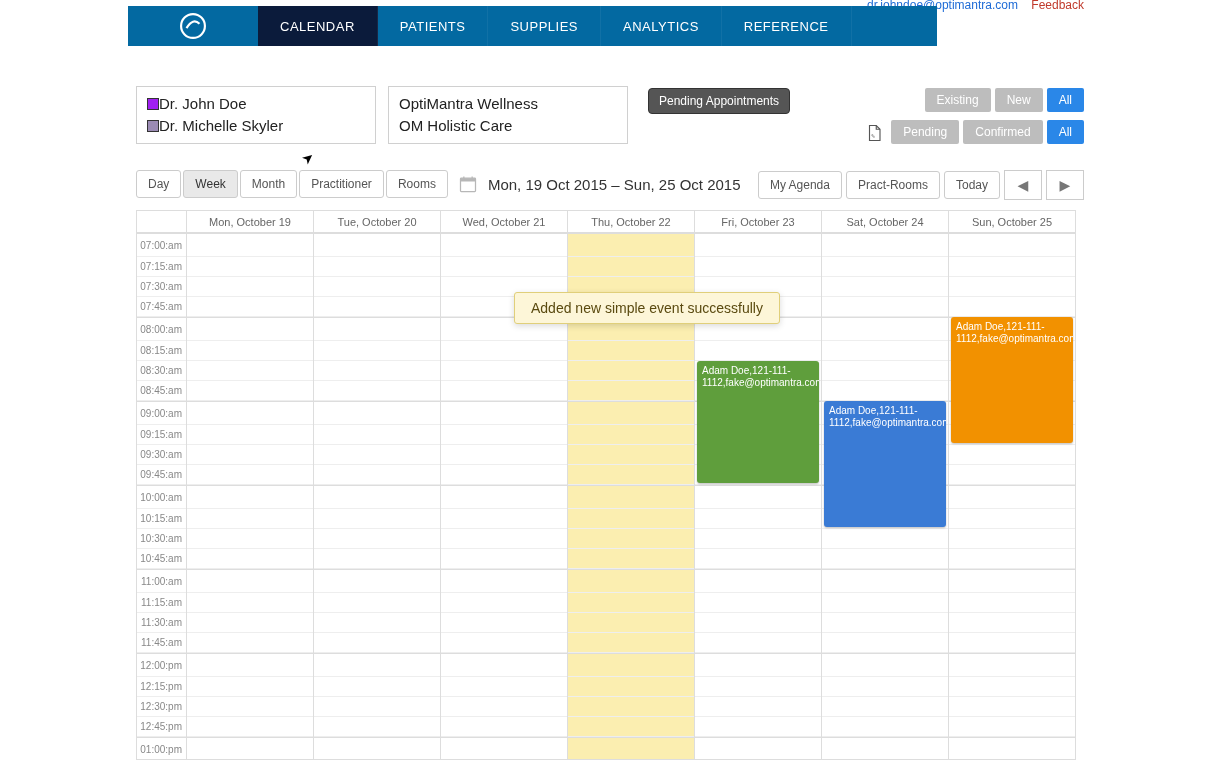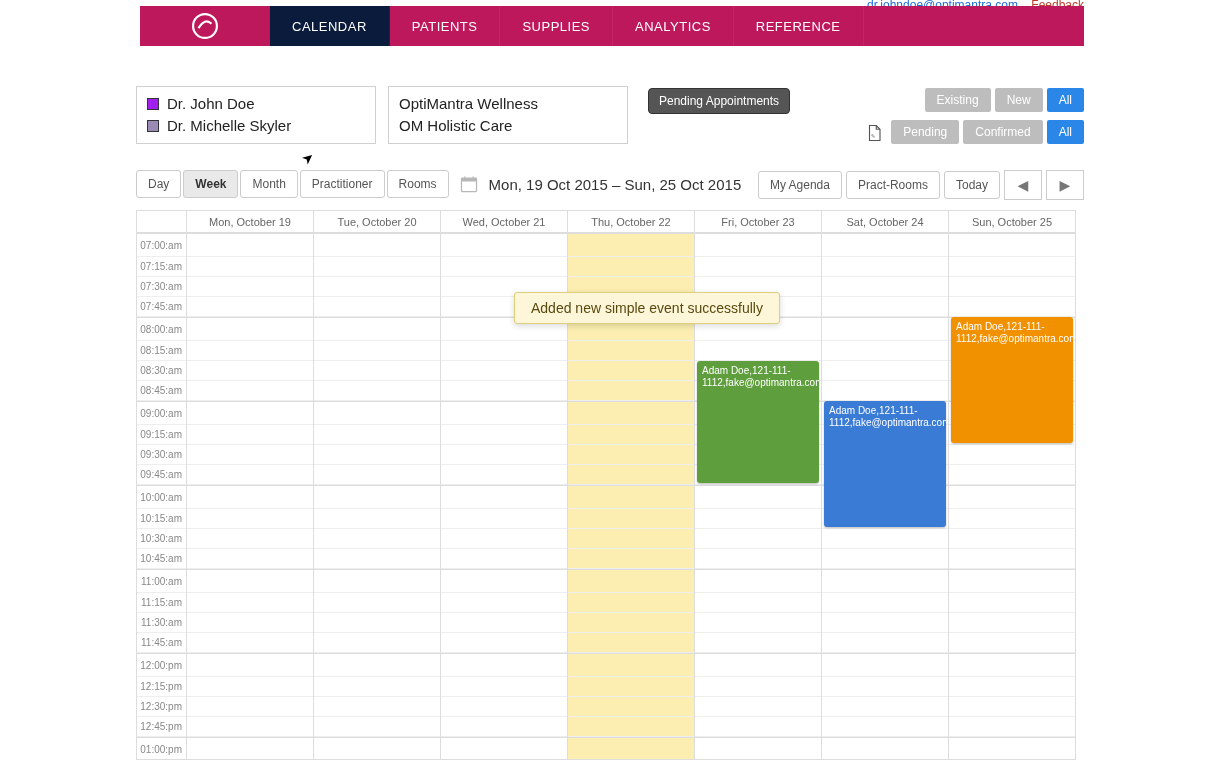--- a/index.html
+++ b/index.html
@@ -1,41 +1,41 @@
 <!DOCTYPE html>
 <html><head>
 <meta charset="utf-8">
 <style>
   *{box-sizing:border-box;margin:0;padding:0;font-family:"Helvetica Neue",Arial,sans-serif}
   body{background:#fff;color:#333;font-size:14px;width:1224px;height:765px;overflow:hidden;position:relative}
   .topstrip{position:absolute;right:140px;top:-2px;font-size:12px}
   .topstrip a{color:#1e6bd6;text-decoration:none}
   .topstrip .fb{color:#c0392b;margin-left:10px}
-  .navbar{position:absolute;left:140px;top:6px;width:944px;height:40px;background:#be185d;display:flex}
+  .navbar{position:absolute;left:128px;top:6px;width:809px;height:40px;background:#0369a1;display:flex}
   .navbrand{width:130px;display:flex;align-items:center;justify-content:center}
   .navbrand svg{width:26px;height:26px;fill:#fff}
   .navtab{flex:none;padding:0 22px;display:flex;align-items:center;justify-content:center;color:#fff;font-size:13px;letter-spacing:.5px;border-right:1px solid rgba(255,255,255,.06);height:40px;font-weight:500}
   .navtab[data-active="true"]{background:#0b1b3b}
   .navtab .gear{margin-right:6px;width:14px;height:14px}
   .filters{position:absolute;left:136px;top:86px;display:flex;gap:12px}
   .filterbox{border:1px solid #d0d0d0;background:#fff;padding:6px 10px;min-width:240px}
   .filterbox.locs{min-width:240px}
-  .frow{display:flex;align-items:center;gap:8px;line-height:22px;font-size:15px;color:#222}
+  .frow{display:flex;align-items:center;line-height:22px;font-size:15px;color:#222}
   .swatch{width:12px;height:12px;border:1px solid #333}
   .swatch.purple{background:#a020f0}
   .swatch.grey{background:#9b8bb4}
   .pendbtn{position:absolute;left:648px;top:88px;background:#555;color:#fff;border:1px solid #333;border-radius:4px;padding:5px 10px;font-size:12px}
   .rightfilters{position:absolute;right:140px;top:88px;display:flex;flex-direction:column;gap:8px;align-items:flex-end}
   .pillrow{display:flex;gap:4px;align-items:flex-end}
   .pill{background:#bdbdbd;color:#fff;padding:5px 12px;font-size:12px;border-radius:2px}
   .pill.on{background:#2a87e8}
   .pdf{width:18px;height:22px;margin-right:4px}
   .viewbar{position:absolute;left:136px;top:170px;display:flex;align-items:center;gap:4px}
   .seg{border:1px solid #ccc;background:#fff;color:#555;padding:6px 11px;font-size:12px;border-radius:3px}
-  .seg[data-active="true"]{background:#e9e9e9;font-weight:700;color:#333}
+  .seg[data-active="true"]{background:#e9e9e9;font-weight:400;color:#333}
   .calico{width:20px;height:20px;margin:0 6px;opacity:.6}
   .rangetxt{font-size:15px;color:#333;}
   .navarrow{border:1px solid #ccc;background:#fff;width:38px;height:30px;display:flex;align-items:center;justify-content:center;color:#777;font-size:14px}
   .rightnav{position:absolute;right:140px;top:170px;display:flex;gap:4px;align-items:center}
 
   .calendar{position:absolute;left:136px;top:210px;width:940px;height:550px;border:1px solid #ddd;border-left:none;display:flex;flex-direction:column;overflow:hidden}
   .dayheader{display:flex;height:22px;border-bottom:1px solid #ddd;font-size:11px;color:#666}
   .timecol-h{width:50px;flex:none;border-left:1px solid #ddd}
   .daycol-h{flex:1;border-left:1px solid #ddd;display:flex;align-items:center;justify-content:center}
   .gridwrap{position:relative;flex:1;overflow:hidden}

